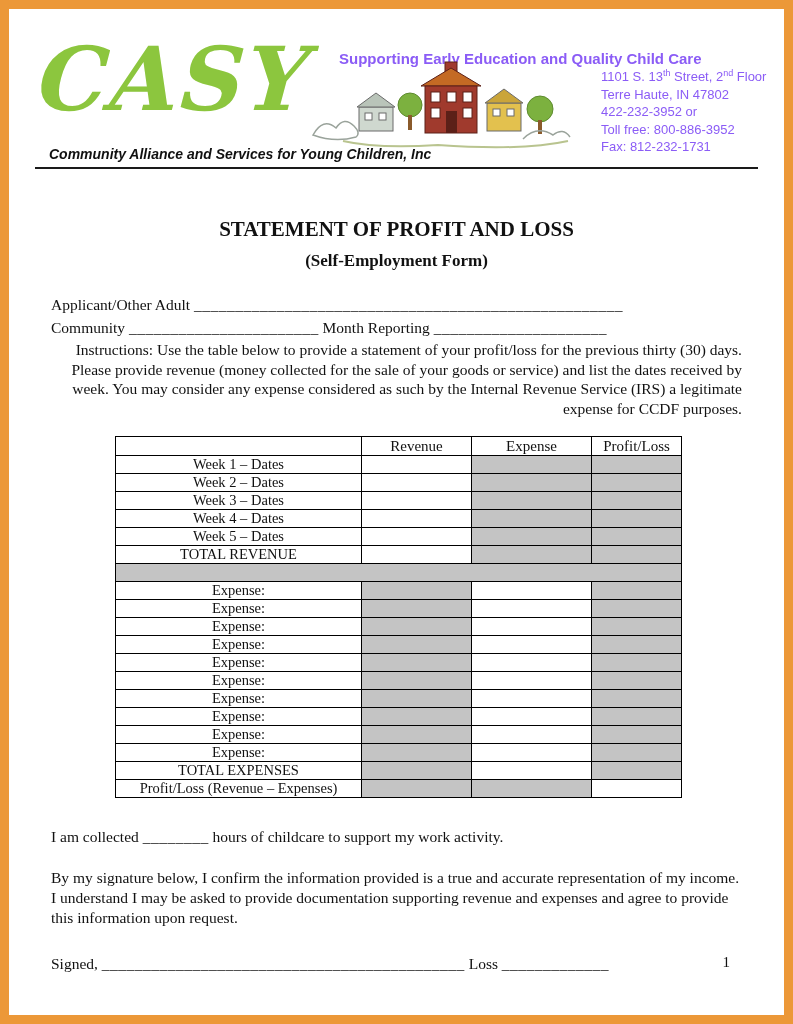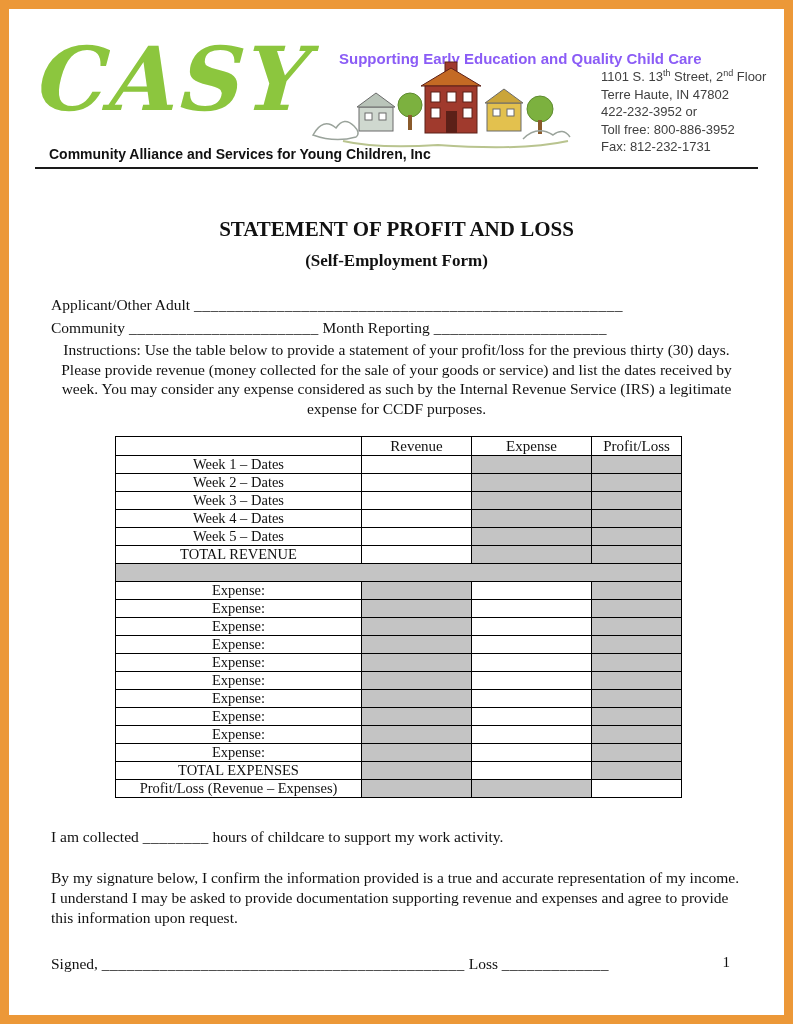--- a/index.html
+++ b/index.html
@@ -33,45 +33,45 @@
     font-family:"DejaVu Serif", serif;
     font-style:italic; font-weight:bold;
     font-size:88px; line-height:1;
     color:#8cc63e; letter-spacing:2px;
     transform:skewX(-4deg);
   }
   .illustration { position:absolute; left:298px; top:50px; }
   .address {
     position:absolute; left:592px; top:56px;
     font-family:"Liberation Sans", sans-serif;
-    font-size:13px; line-height:17.5px; color:#404040;
+    font-size:13px; line-height:17.5px; color:#8b5cf6;
   }
   .address sup { font-size:9px; }
   .org-name {
     position:absolute; left:40px; top:137px;
     font-family:"Liberation Sans", sans-serif;
-    font-size:14px; font-weight:bold; white-space:nowrap;
+    font-size:14px; font-weight:bold; white-space:nowrap;font-style:italic;
   }
   .divider {
     position:absolute; left:26px; right:26px; top:158px;
     height:2px; background:#1a1a1a;
   }
 
   
   .content { position:absolute; top:172px; left:42px; right:42px; }
   .title-1 {
     text-align:center; font-size:21px; font-weight:bold;
     margin:36px 0 4px 0;
   }
   .title-2 {
     text-align:center; font-size:17px; font-weight:bold;
     margin:9px 0 24px 0;
   }
   .form-line { margin:0 0 3px 0; font-size:15.5px; line-height:19.5px; }
-  .instructions { margin:2px 0 0 0; font-size:15.5px; line-height:19.5px; text-align:center; }
+  .instructions { margin:2px 0 0 0; font-size:15.5px; line-height:19.5px; text-align:right; }
 
   
   table.pl-table {
     border-collapse:collapse;
     margin:18px 8px 0 64px;
     table-layout:fixed;
     width:566px;
     font-size:14.5px;
   }
   .pl-table th, .pl-table td {

